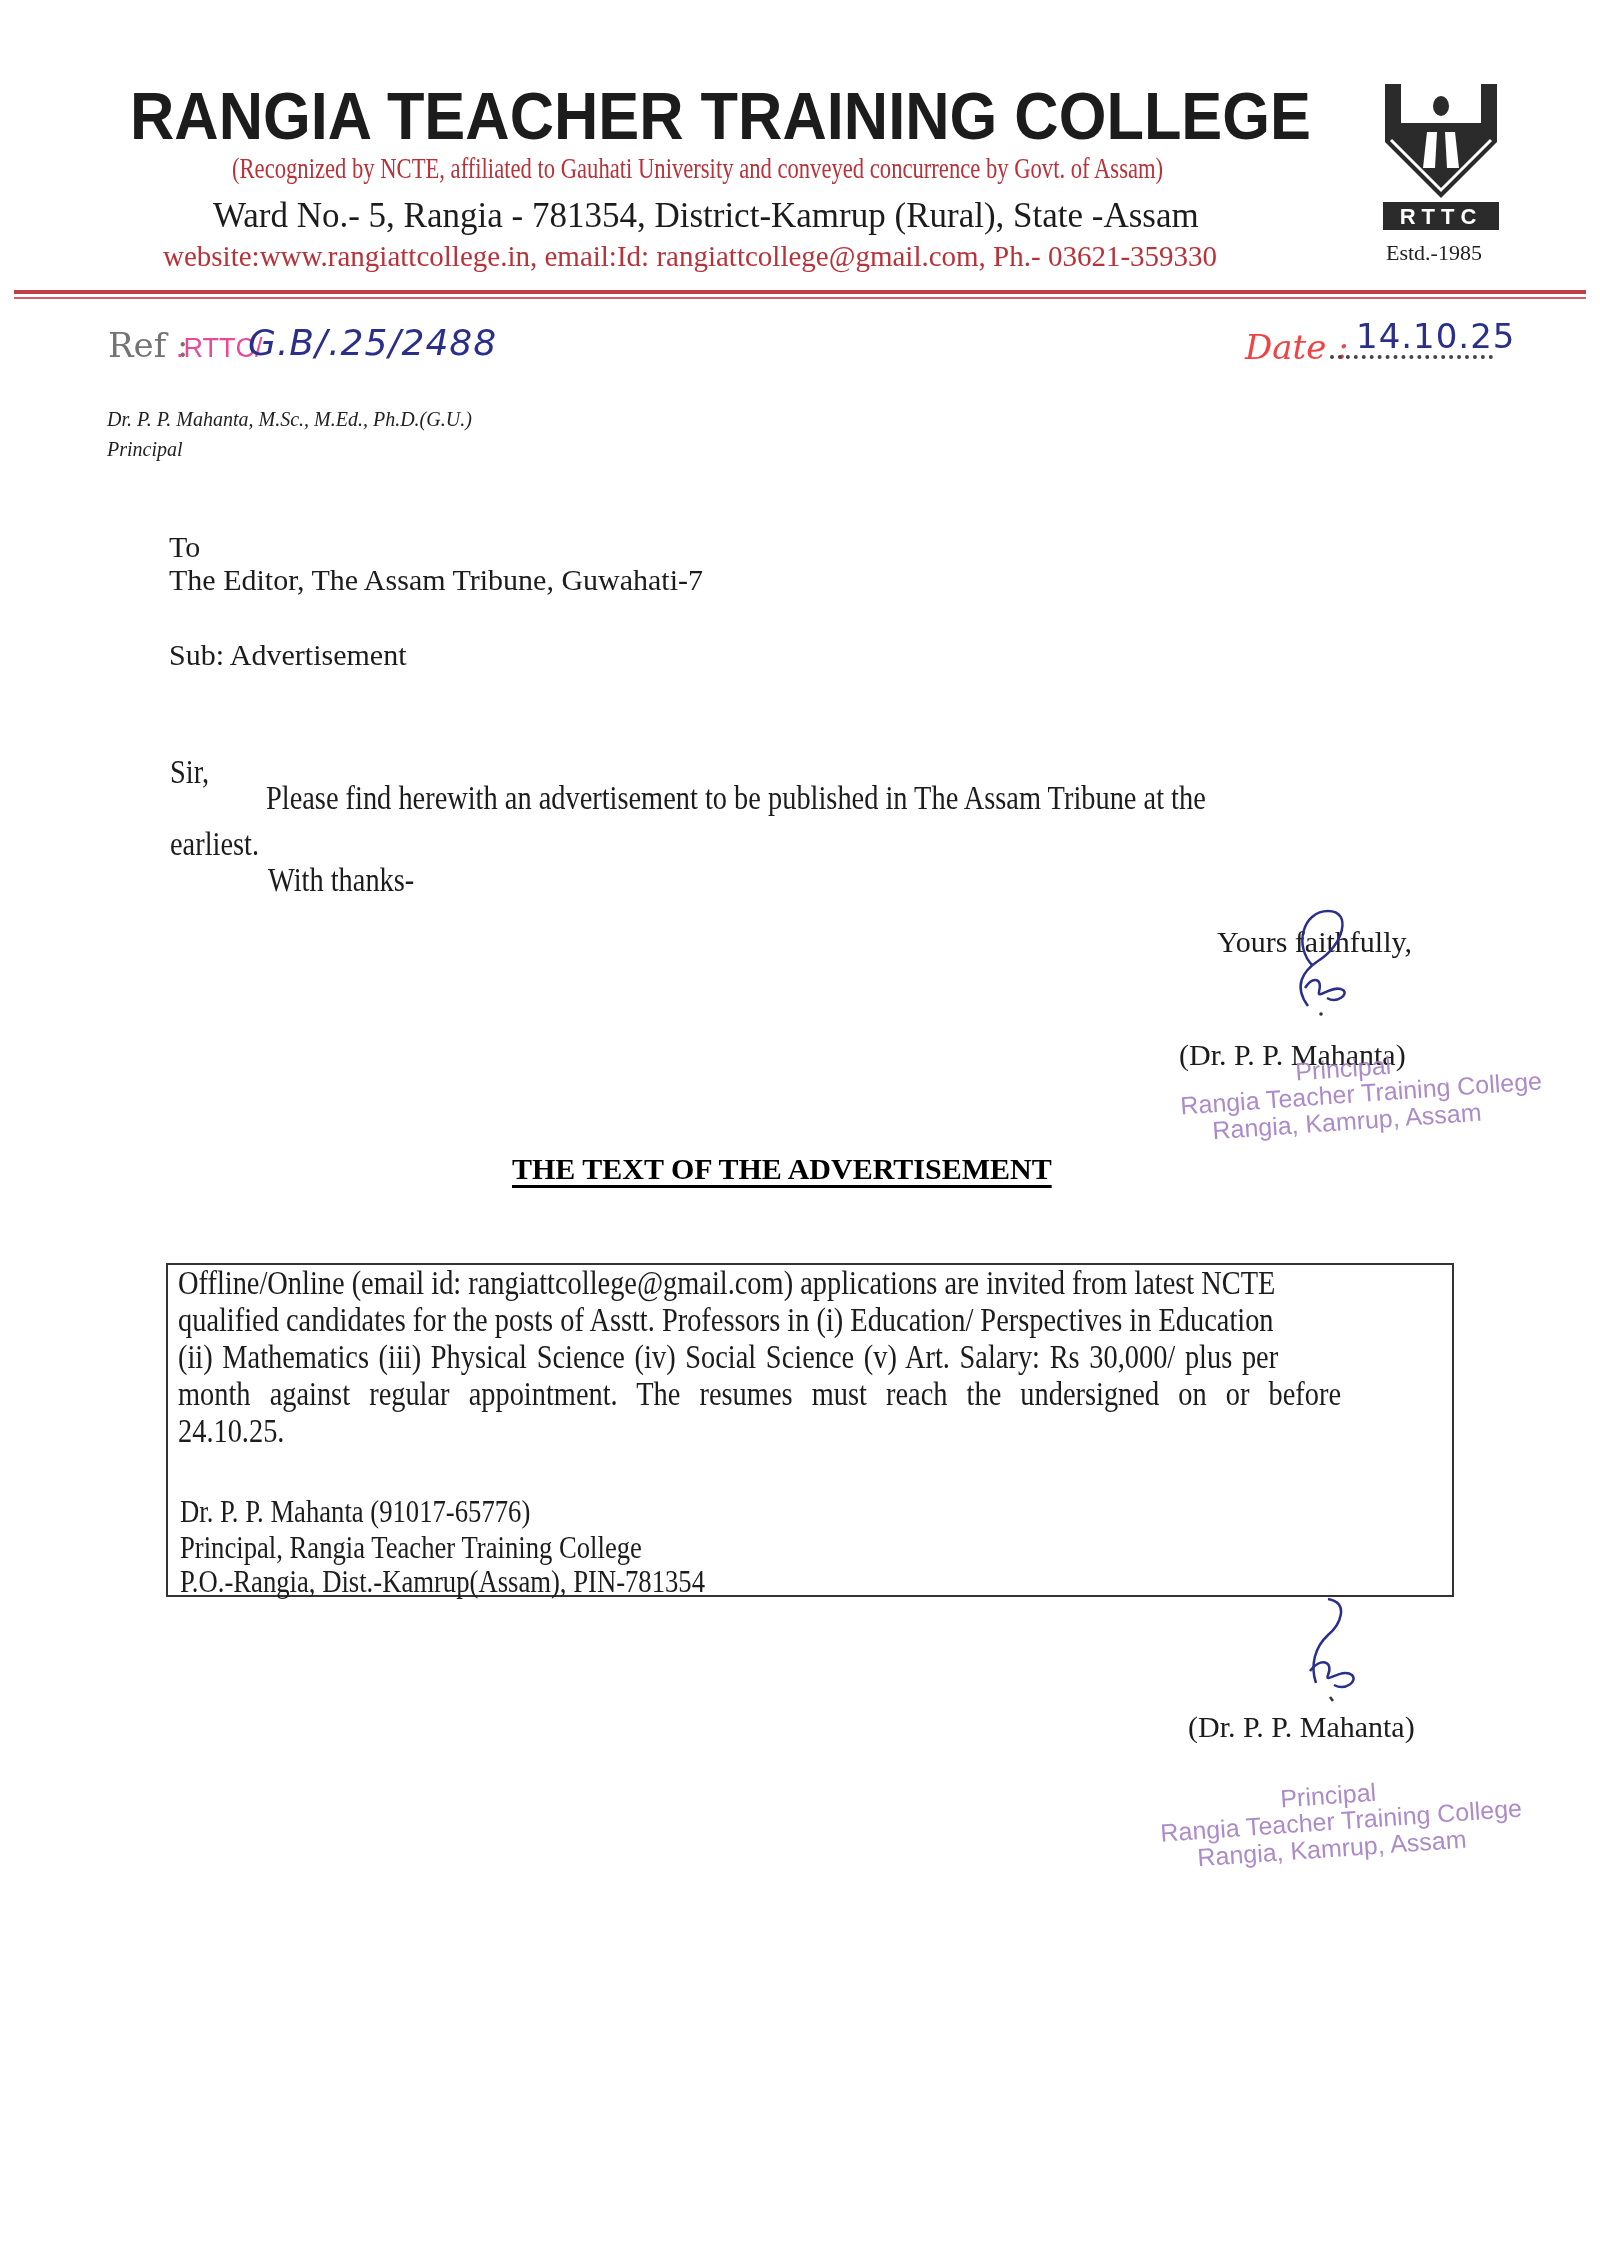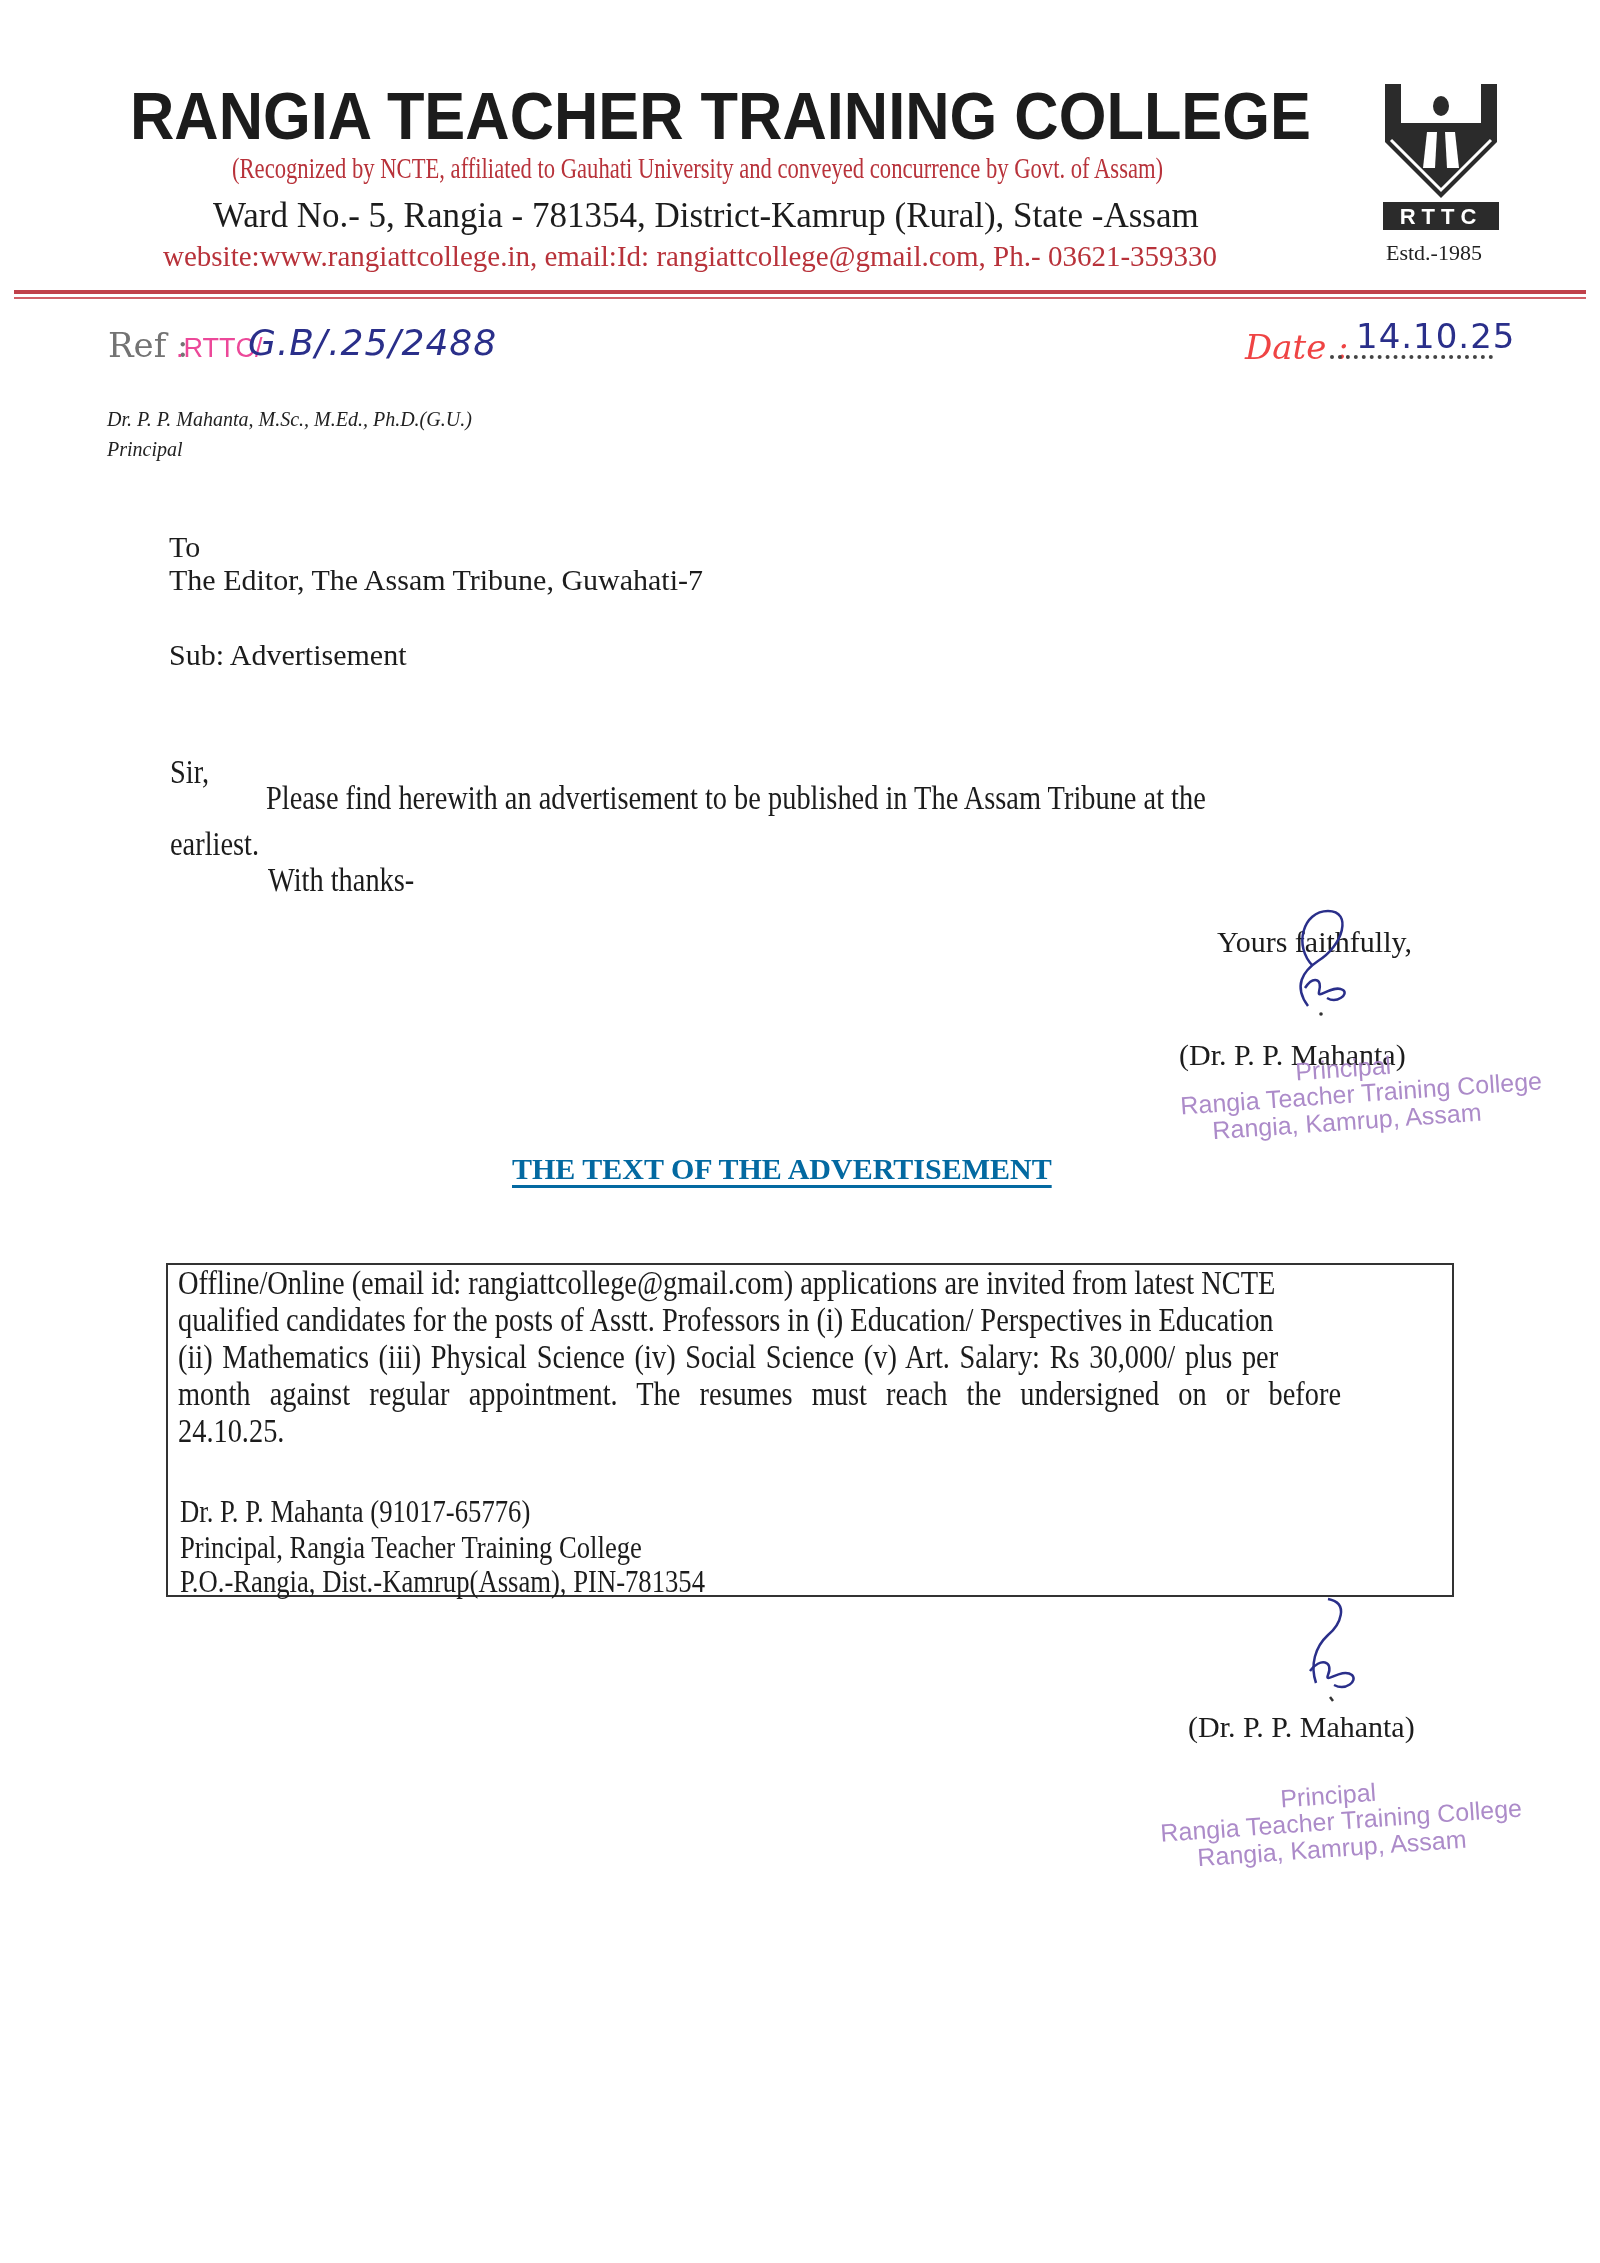--- a/index.html
+++ b/index.html
@@ -46,21 +46,21 @@
 
   
   .sig svg { display:block; }
   .stamp {
     font-family:"Liberation Sans", sans-serif; color:#a47fc4; text-align:center;
     transform:rotate(-4deg); transform-origin:center center; white-space:nowrap; opacity:0.9;
   }
   .stamp div { line-height:1.05; }
 
   .heading {
-    left:512px; top:1152px; font-size:30px; font-weight:bold; color:#0369a1;
+    left:512px; top:1152px; font-size:30px; font-weight:bold; color:#000000;
     text-decoration:underline; text-decoration-thickness:3px; text-underline-offset:6px; white-space:nowrap;
   }
 
   .ad-box {
     left:166px; top:1263px; width:1288px; height:334px; border:2px solid #333; box-sizing:border-box;
   }
   .ad-contact { font-size:31px; color:#1c1c1c; white-space:nowrap; }
 </style>
 </head>
 <body>

